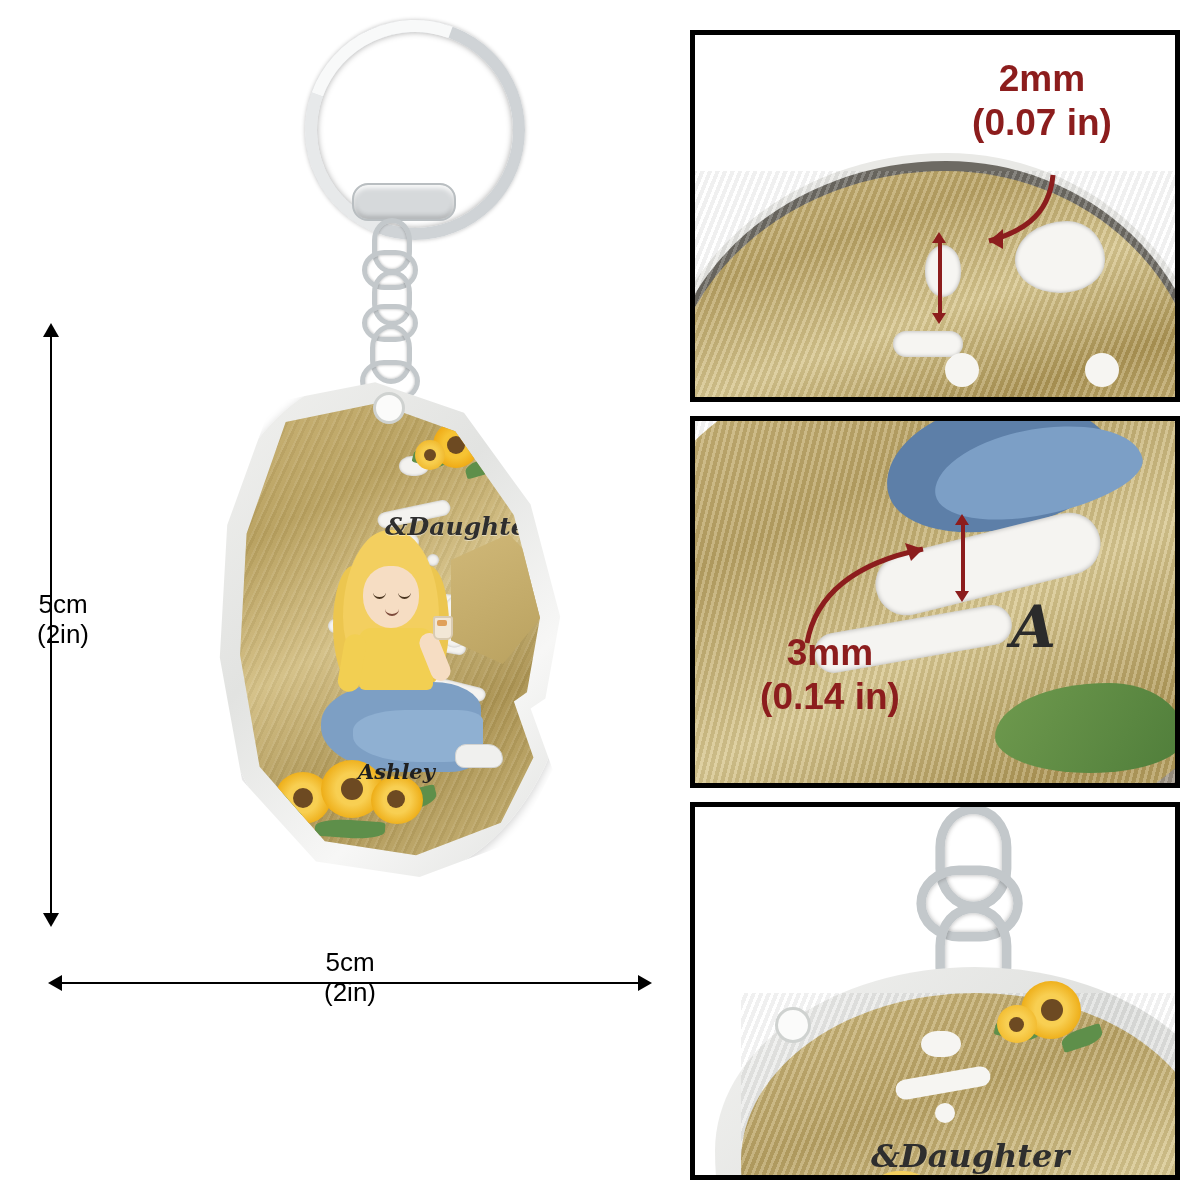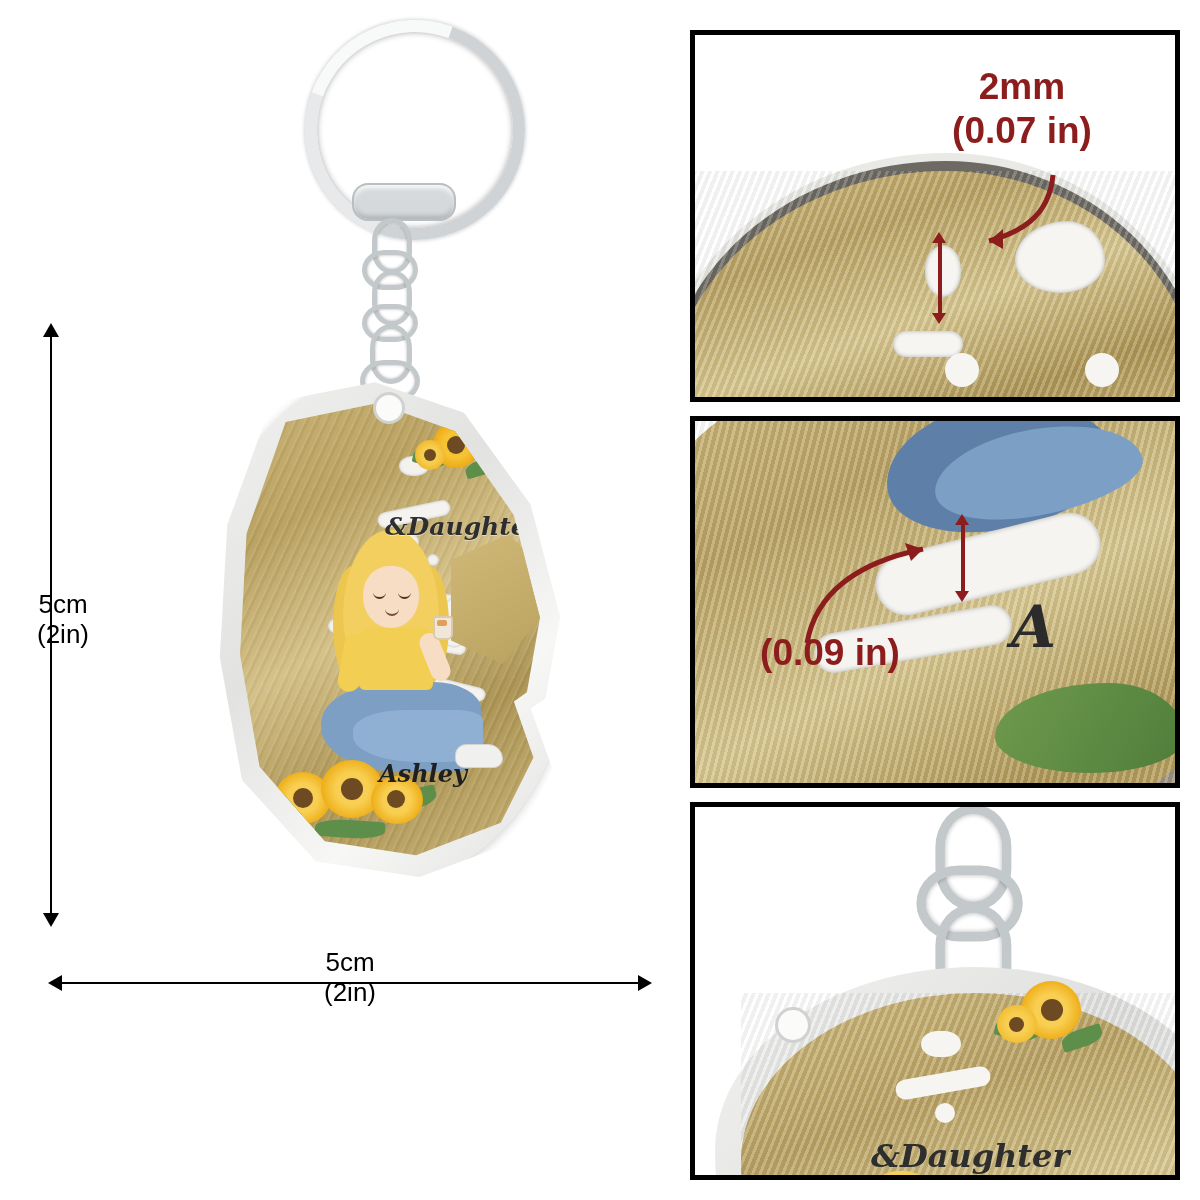--- a/index.html
+++ b/index.html
@@ -80,21 +80,21 @@
      background:linear-gradient(150deg,#d0b878,#b9a15f);
      clip-path:polygon(0 20%,60% 0,100% 30%,96% 62%,54% 100%,0 82%);}
 
   .sunflower{position:absolute;}
   .sf-core{position:absolute;border-radius:50%;background:#6d4a22;}
   .petal{position:absolute;background:#f3b41c;border-radius:50%;}
   .leaf{position:absolute;background:#5e8f4a;border-radius:50% 10% 50% 10%;}
 
   .script{position:absolute;color:#2e2e2e;font-family:"DejaVu Serif",serif;font-style:italic;font-weight:bold;}
   .lbl-daughter{left:158px;top:118px;font-size:25px;text-shadow:0 1px 0 rgba(255,255,255,.45);}
-  .lbl-name{left:152px;top:365px;font-size:24px;color:#1f1f1f;font-style:italic;}
+  .lbl-name{left:131px;top:365px;font-size:21px;color:#1f1f1f;font-style:italic;}
 
   
   .v-arrow{position:absolute;left:50px;top:335px;width:2px;height:580px;background:#000;}
   .v-arrow::before,.v-arrow::after{content:"";position:absolute;left:-7px;border-left:8px solid transparent;border-right:8px solid transparent;}
   .v-arrow::before{top:-12px;border-bottom:14px solid #000;}
   .v-arrow::after{bottom:-12px;border-top:14px solid #000;}
   .v-label{position:absolute;left:18px;top:590px;width:90px;text-align:center;font-size:26px;line-height:1.15;color:#000;}
 
   .h-arrow{position:absolute;left:60px;top:982px;width:580px;height:2px;background:#000;}
   .h-arrow::before,.h-arrow::after{content:"";position:absolute;top:-7px;border-top:8px solid transparent;border-bottom:8px solid transparent;}
@@ -106,21 +106,21 @@
   .panel{position:absolute;border:5px solid #000;background:#fff;overflow:hidden;}
   #panel1{left:690px;top:30px;width:480px;height:362px;}
   #panel2{left:690px;top:416px;width:480px;height:362px;}
   #panel3{left:690px;top:802px;width:480px;height:368px;}
 
   .zoom-wood{position:absolute;background:linear-gradient(160deg,#cdb87c 0%,#b9a263 30%,#d8c78f 55%,#ad9554 80%,#c8b274 100%);}
   .zoom-wood::before{content:"";position:absolute;inset:0;
      background:repeating-linear-gradient(112deg,rgba(255,255,255,.18) 0 3px,rgba(0,0,0,.06) 3px 7px);}
 
   .dim-text{position:absolute;color:#8c1d1d;font-weight:bold;text-align:center;line-height:1.18;}
-  .p1-text{left:202px;top:22px;width:250px;font-size:37px;margin-top:8px;}
+  .p1-text{left:222px;top:22px;width:250px;font-size:37px;}
   .p2-text{left:10px;top:210px;width:250px;font-size:37px;}
 
   .red-arrow-v{position:absolute;background:#8c1d1d;width:4px;}
   .red-arrow-v::before,.red-arrow-v::after{content:"";position:absolute;left:-6px;border-left:7px solid transparent;border-right:7px solid transparent;}
   .red-arrow-v::before{top:-9px;border-bottom:11px solid #8c1d1d;}
   .red-arrow-v::after{bottom:-9px;border-top:11px solid #8c1d1d;}
 
   .p3-charm{position:absolute;left:90px;top:160px;width:320px;height:240px;}
 </style>
 </head>
@@ -247,21 +247,22 @@
     <div style="position:absolute;left:238px;top:8px;width:210px;height:86px;background:#7c9fc6;border-radius:46% 54% 50% 50%/52% 60% 40% 48%;transform:rotate(-12deg);"></div>
 
     <div style="position:absolute;left:178px;top:112px;width:230px;height:62px;background:#f5f4f1;border-radius:60px;transform:rotate(-14deg);box-shadow:inset 0 0 5px rgba(0,0,0,.3);"></div>
     <div style="position:absolute;left:118px;top:198px;width:200px;height:40px;background:#f5f4f1;border-radius:40px;transform:rotate(-10deg);box-shadow:inset 0 0 5px rgba(0,0,0,.3);"></div>
 
     <div style="position:absolute;left:316px;top:172px;font-family:'DejaVu Serif',serif;font-style:italic;font-weight:bold;font-size:58px;color:#2b2b2b;">A</div>
 
     <div style="position:absolute;left:300px;top:262px;width:190px;height:90px;background:linear-gradient(120deg,#6f9a4e,#4f7d3a);border-radius:60% 40% 50% 50%/60% 60% 40% 40%;"></div>
 
     <div class="dim-text p2-text">
-      <div>(0.09 in)</div>
+      <div>3mm</div>
+      <div>(0.14 in)</div>
     </div>
 
     <svg style="position:absolute;left:100px;top:104px;width:170px;height:126px;" viewBox="0 0 170 126">
       <path d="M12 118 C 22 62, 70 36, 128 24" stroke="#8c1d1d" stroke-width="5" fill="none"></path>
       <polygon points="128,24 110,18 116,36" fill="#8c1d1d"></polygon>
     </svg>
     <div class="red-arrow-v" style="left:266px;top:102px;height:70px;"></div>
   </div>
 
   <div class="panel" id="panel3">

